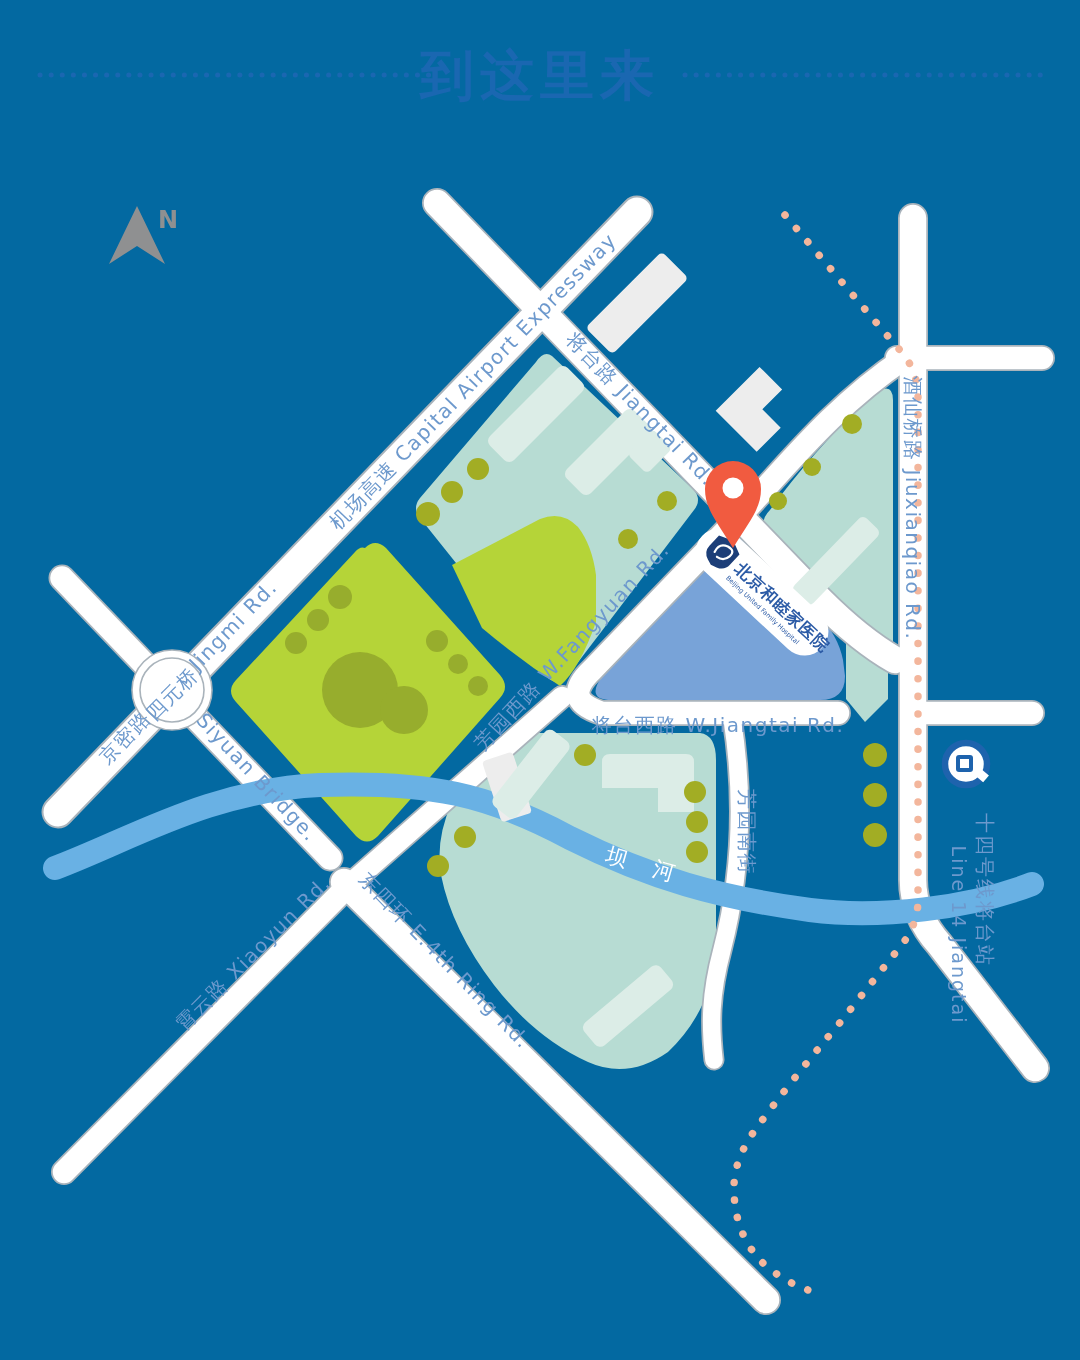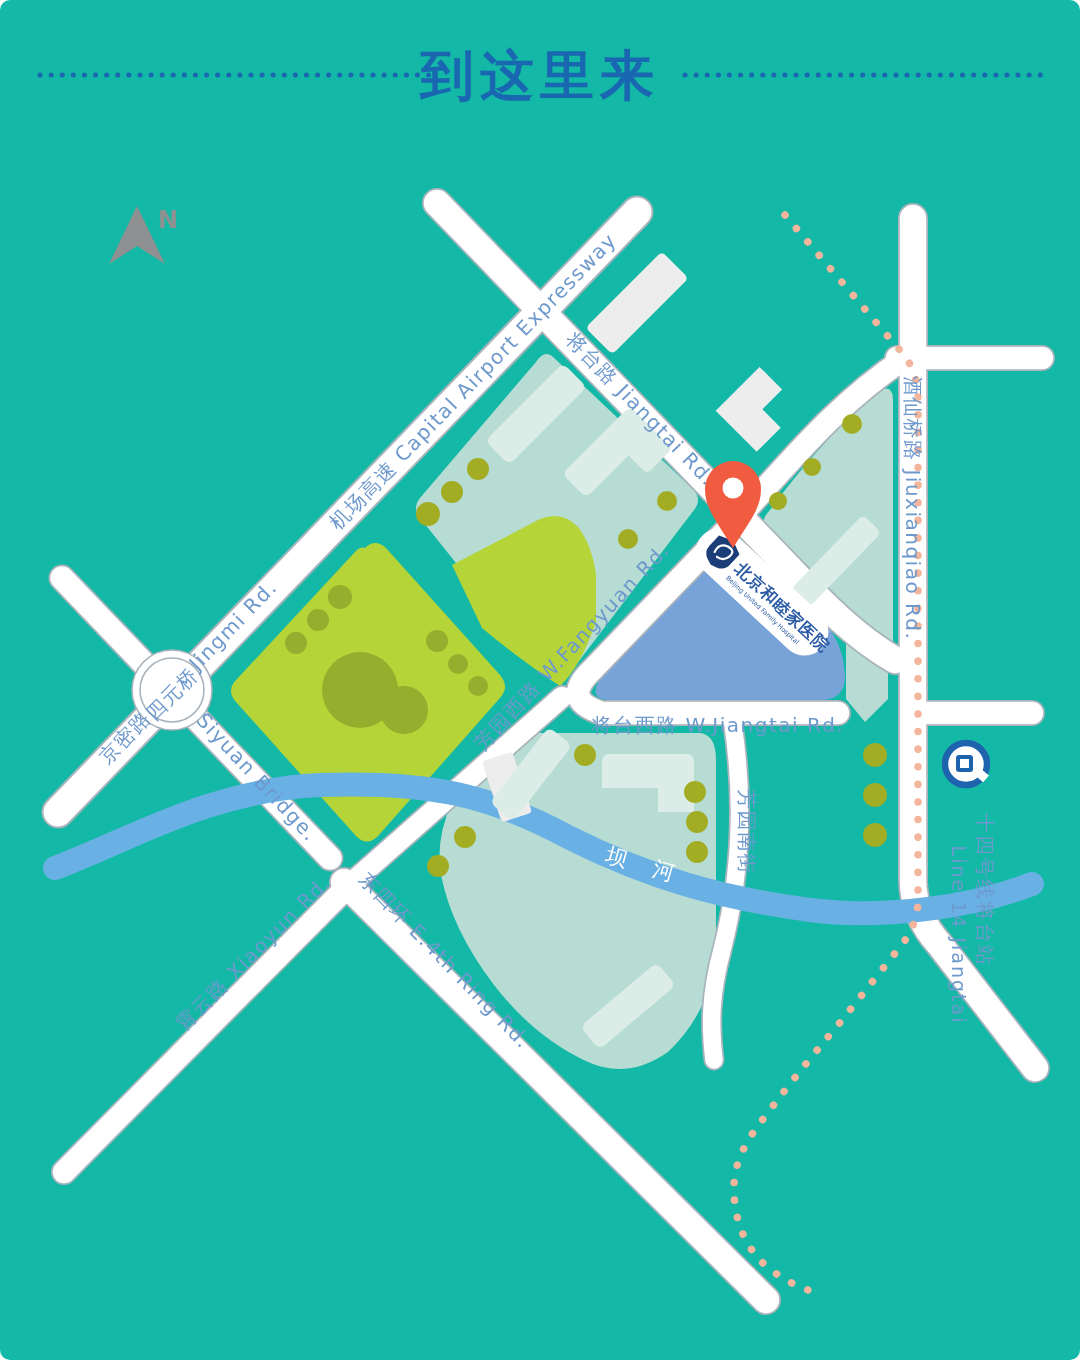--- a/index.html
+++ b/index.html
@@ -1,17 +1,17 @@
 <!DOCTYPE html>
 <html><head>
 <meta charset="utf-8">
 <style>
   html,body{margin:0;padding:0;background:#fff;}
-  .page{position:relative;width:1080px;height:1360px;background:#14b8a6;overflow:hidden;
-        font-family:"DejaVu Sans","Liberation Sans",sans-serif;border-radius:10px;}
+  .page{position:relative;width:1080px;height:1360px;background:#0369a1;overflow:hidden;
+        font-family:"DejaVu Sans","Liberation Sans",sans-serif;}
   svg{display:block}
   text{font-family:"DejaVu Sans","Liberation Sans",sans-serif;}
   .roadlabel{font-size:20px;letter-spacing:1.5px;}
   .title-text{font-size:54px;font-weight:bold;letter-spacing:6px;}
 </style>
 </head>
 <body>
 
 <div class="page">
 <svg width="1080" height="1360" viewBox="0 0 1080 1360">

